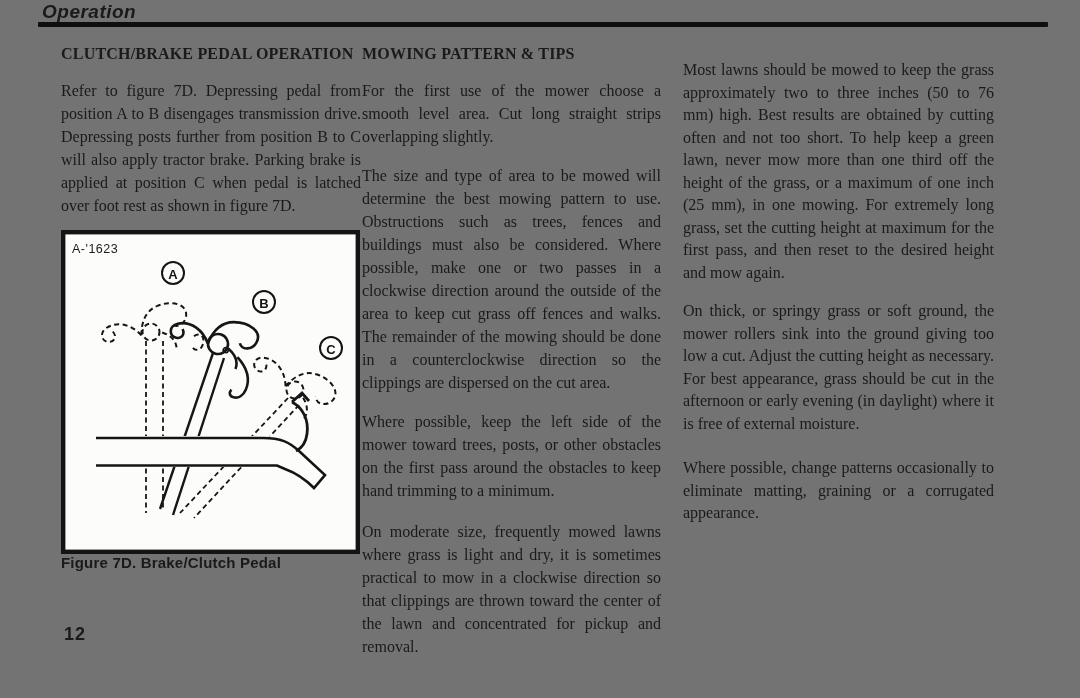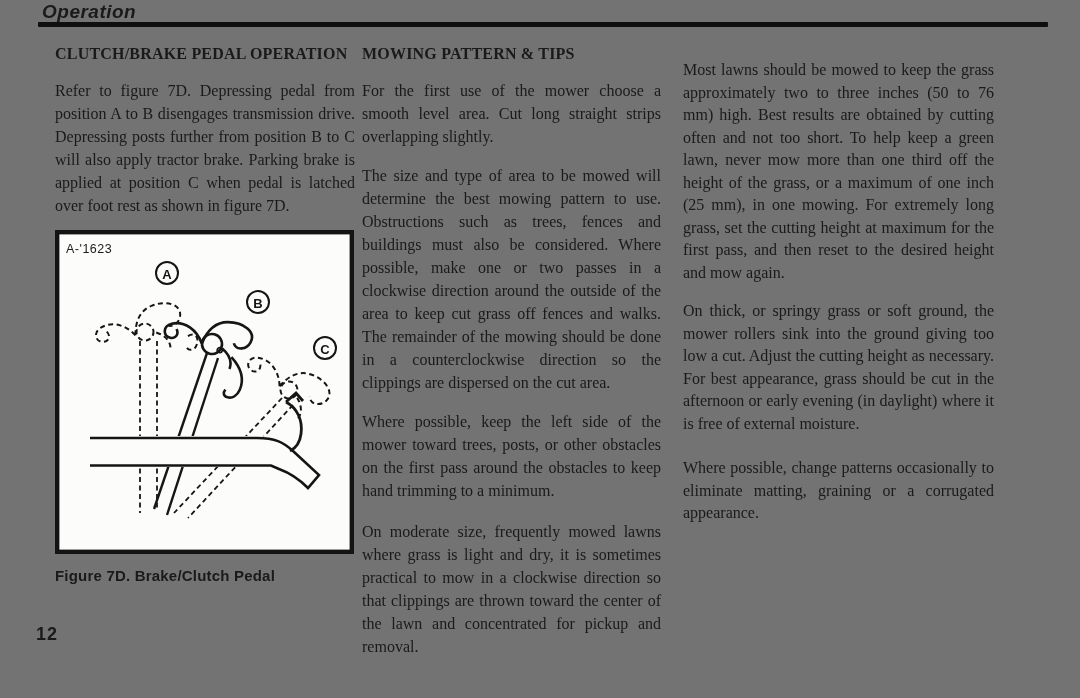--- a/index.html
+++ b/index.html
@@ -11,43 +11,42 @@
   .header-title{
     position:absolute; left:42px; top:1px;
     font-family:"Liberation Sans", sans-serif;
     font-style:italic; font-weight:bold; font-size:19px; letter-spacing:.5px;
   }
   .header-rule{
     position:absolute; left:38px; top:22px; width:1010px; height:5px;
     background:#0f0f0f; border-radius:1px;
   }
   .col{position:absolute; top:45px;}
-  .col1{left:45px; width:300px;padding-left:10px;}
+  .col1{left:51px; width:300px;padding-left:10px;}
   .col2{left:362px; width:299px;}
   .col3{left:683px; top:43px; width:311px;}
   .sec-heading{
     font-weight:bold; font-size:16px; letter-spacing:.2px;
     margin:0 0 10px 0; white-space:nowrap;
   }
   .body-p{
     font-size:16px; line-height:23px; text-align:justify;
     margin:16px 0 13px 0;
   }
   .col3 .body-p{line-height:22.5px; margin-bottom:14px;}
   .figure-box{
     margin-top:7px; width:295px; height:320px;
     border:2.5px solid #141414; background:#fcfcfa;
   }
   .figure-caption{
-    margin-top:13px;
     font-family:"Liberation Sans", sans-serif;
     font-weight:bold; font-size:15px; letter-spacing:.2px;
   }
   .page-number{
-    position:absolute; left:36px; top:624px;
+    position:absolute; left:64px; top:624px;
     font-family:"Liberation Sans", sans-serif;
     font-weight:bold; font-size:18px; letter-spacing:1px;
   }
   .fig-label{
     font-family:"Liberation Sans", sans-serif;
     font-size:12.5px; letter-spacing:.5px; fill:#1a1a1a;
   }
   .callout-letter{
     font-family:"Liberation Sans", sans-serif;
     font-weight:bold; font-size:13px; fill:#141414;

